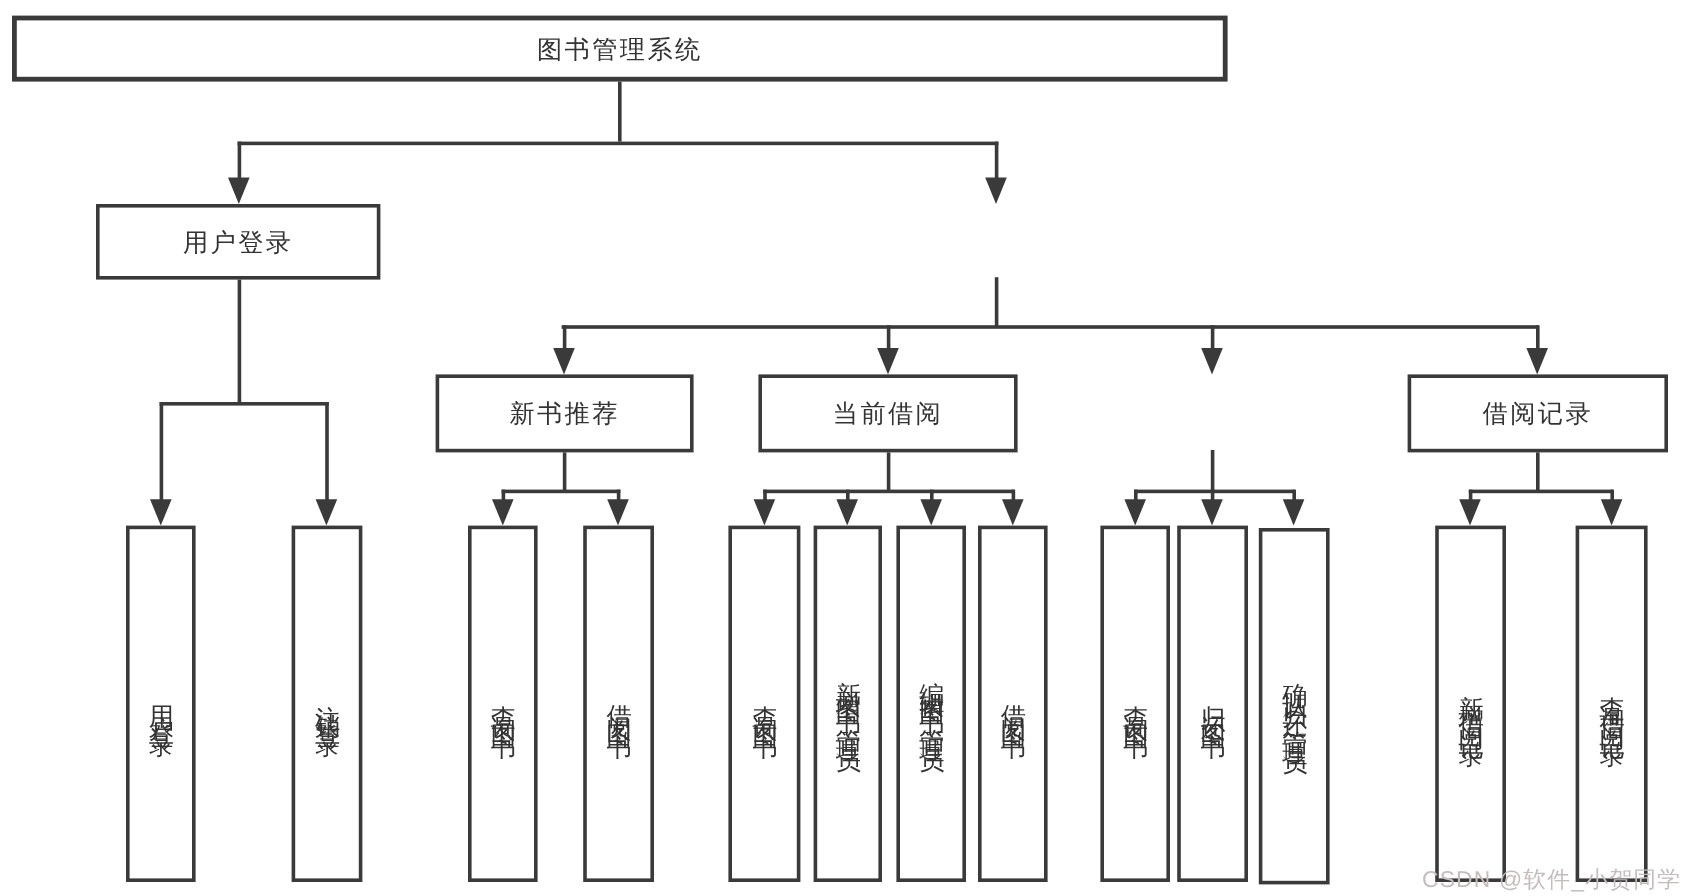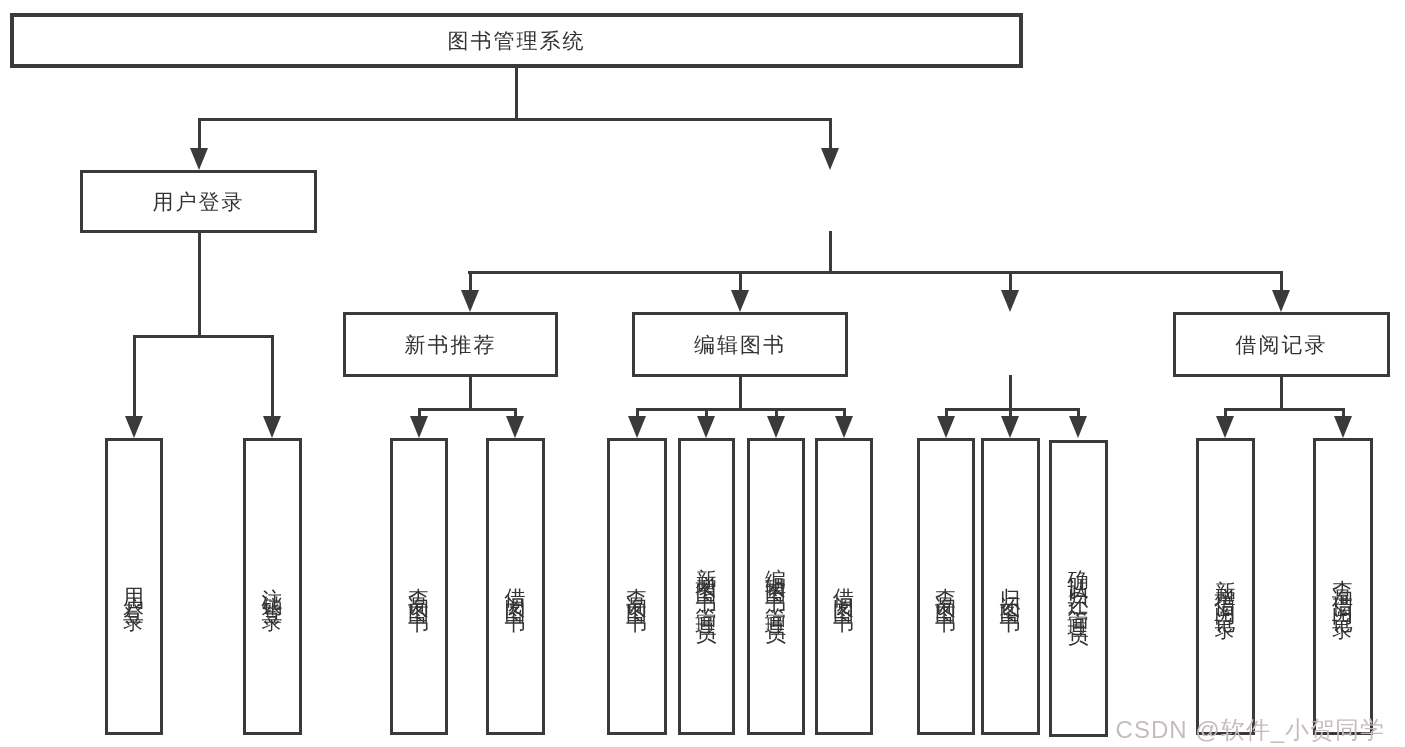--- a/index.html
+++ b/index.html
@@ -37,23 +37,23 @@
   .vline { position: absolute; width: 3px; background: #3a3a3a; z-index: 1; }
   .hline { position: absolute; height: 3px; background: #3a3a3a; z-index: 1; }
   .ahead {
     position: absolute; width: 0; height: 0; z-index: 1;
     border-left: 9px solid transparent;
     border-right: 9px solid transparent;
     border-top: 22px solid #3a3a3a;
   }
   .watermark {
     position: absolute;
-    right: 20px;
+    right: 4px;
     bottom: 1px;
-    font-size: 24px;
+    font-size: 19px;
     letter-spacing: 1px;
     color: #c6bcbc;
     z-index: 3;
     white-space: nowrap;
   }
 </style>
 </head>
 <body>
 
 <div id="canvas">
@@ -80,22 +80,22 @@
   <div class="hline" style="left:468px; top:271px; width:814px;"></div>
   <div class="vline" style="left:469px; top:271px; height:21px;"></div>
   <div class="ahead" style="left:461px; top:290px;"></div>
   <div class="vline" style="left:739px; top:271px; height:21px;"></div>
   <div class="ahead" style="left:731px; top:290px;"></div>
   <div class="vline" style="left:1009px; top:271px; height:21px;"></div>
   <div class="ahead" style="left:1001px; top:290px;"></div>
   <div class="vline" style="left:1280px; top:271px; height:21px;"></div>
   <div class="ahead" style="left:1272px; top:290px;"></div>
 
-  <div class="node" style="left:343px; top:312px; width:215px; height:65px;">新书推荐</div>
-  <div class="node" style="left:632px; top:312px; width:216px; height:65px;">编辑图书</div>
+  <div class="node" style="left:363px; top:312px; width:215px; height:65px;">新书推荐</div>
+  <div class="node" style="left:632px; top:312px; width:216px; height:65px;">当前借阅</div>
   <div class="node" style="left:1173px; top:312px; width:217px; height:65px;">借阅记录</div>
 
   <div class="vline" style="left:469px; top:375px; height:35px;"></div>
   <div class="hline" style="left:418px; top:408px; width:99px;"></div>
   <div class="vline" style="left:418px; top:408px; height:10px;"></div>
   <div class="ahead" style="left:410px; top:416px;"></div>
   <div class="vline" style="left:514px; top:408px; height:10px;"></div>
   <div class="ahead" style="left:506px; top:416px;"></div>
 
   <div class="vline" style="left:739px; top:375px; height:35px;"></div>

